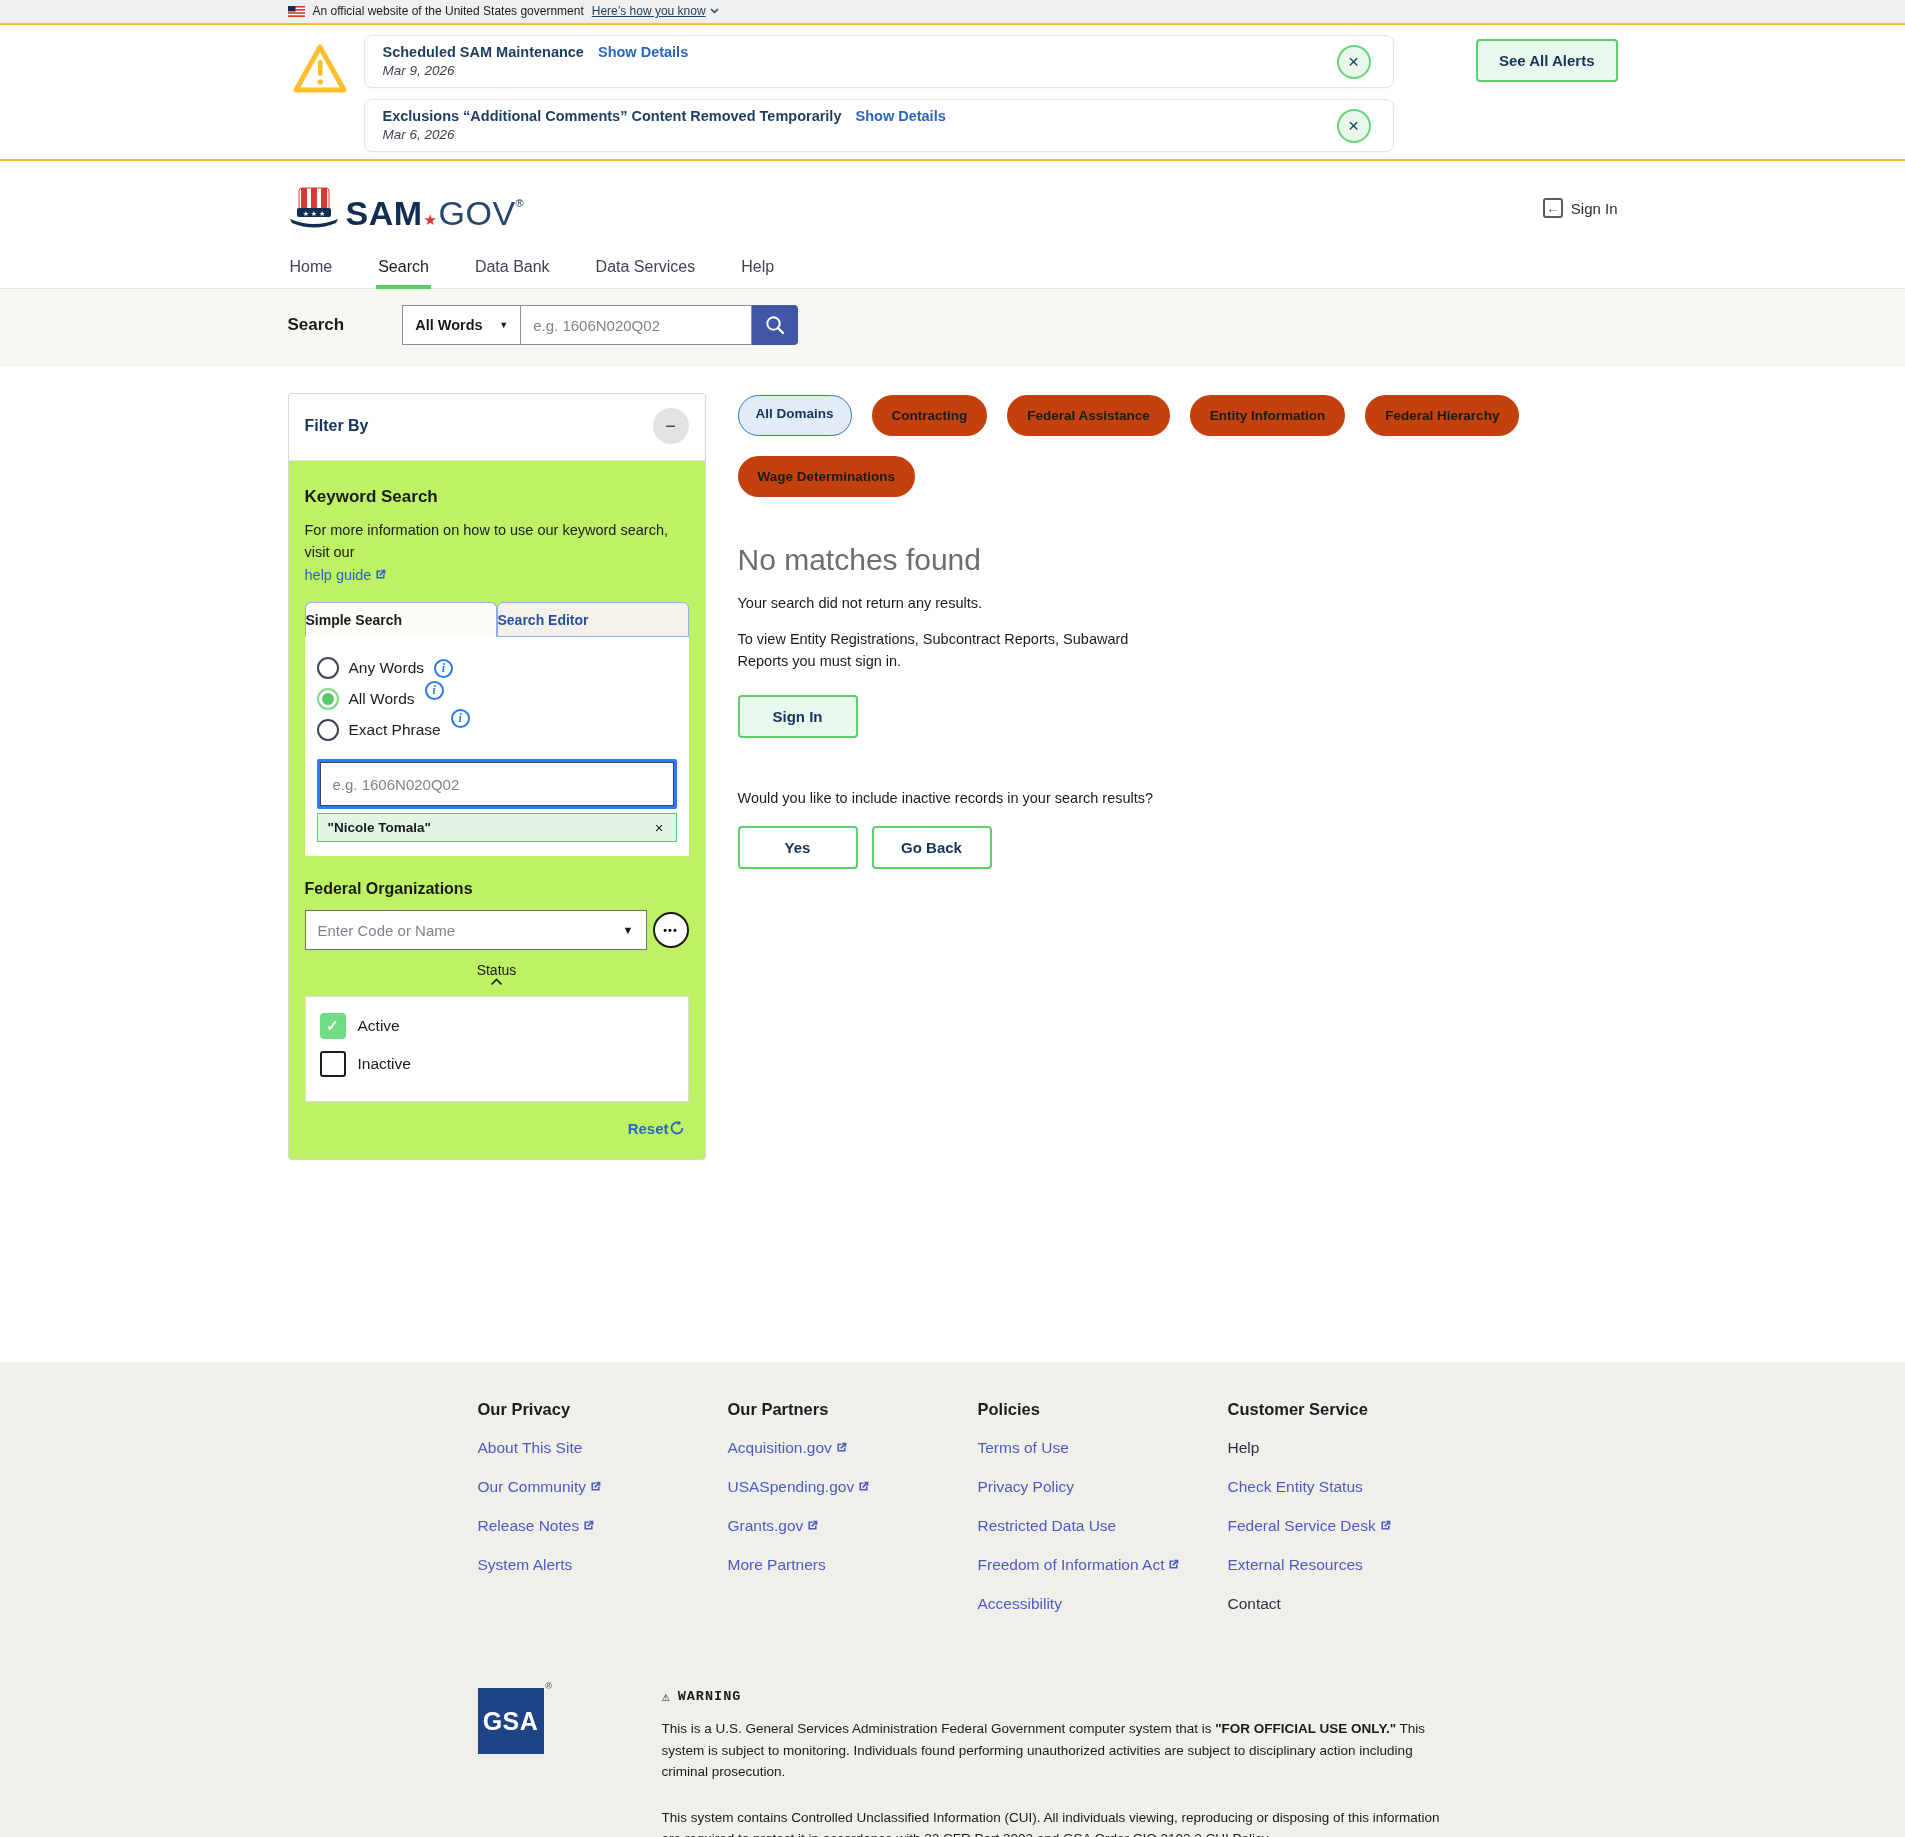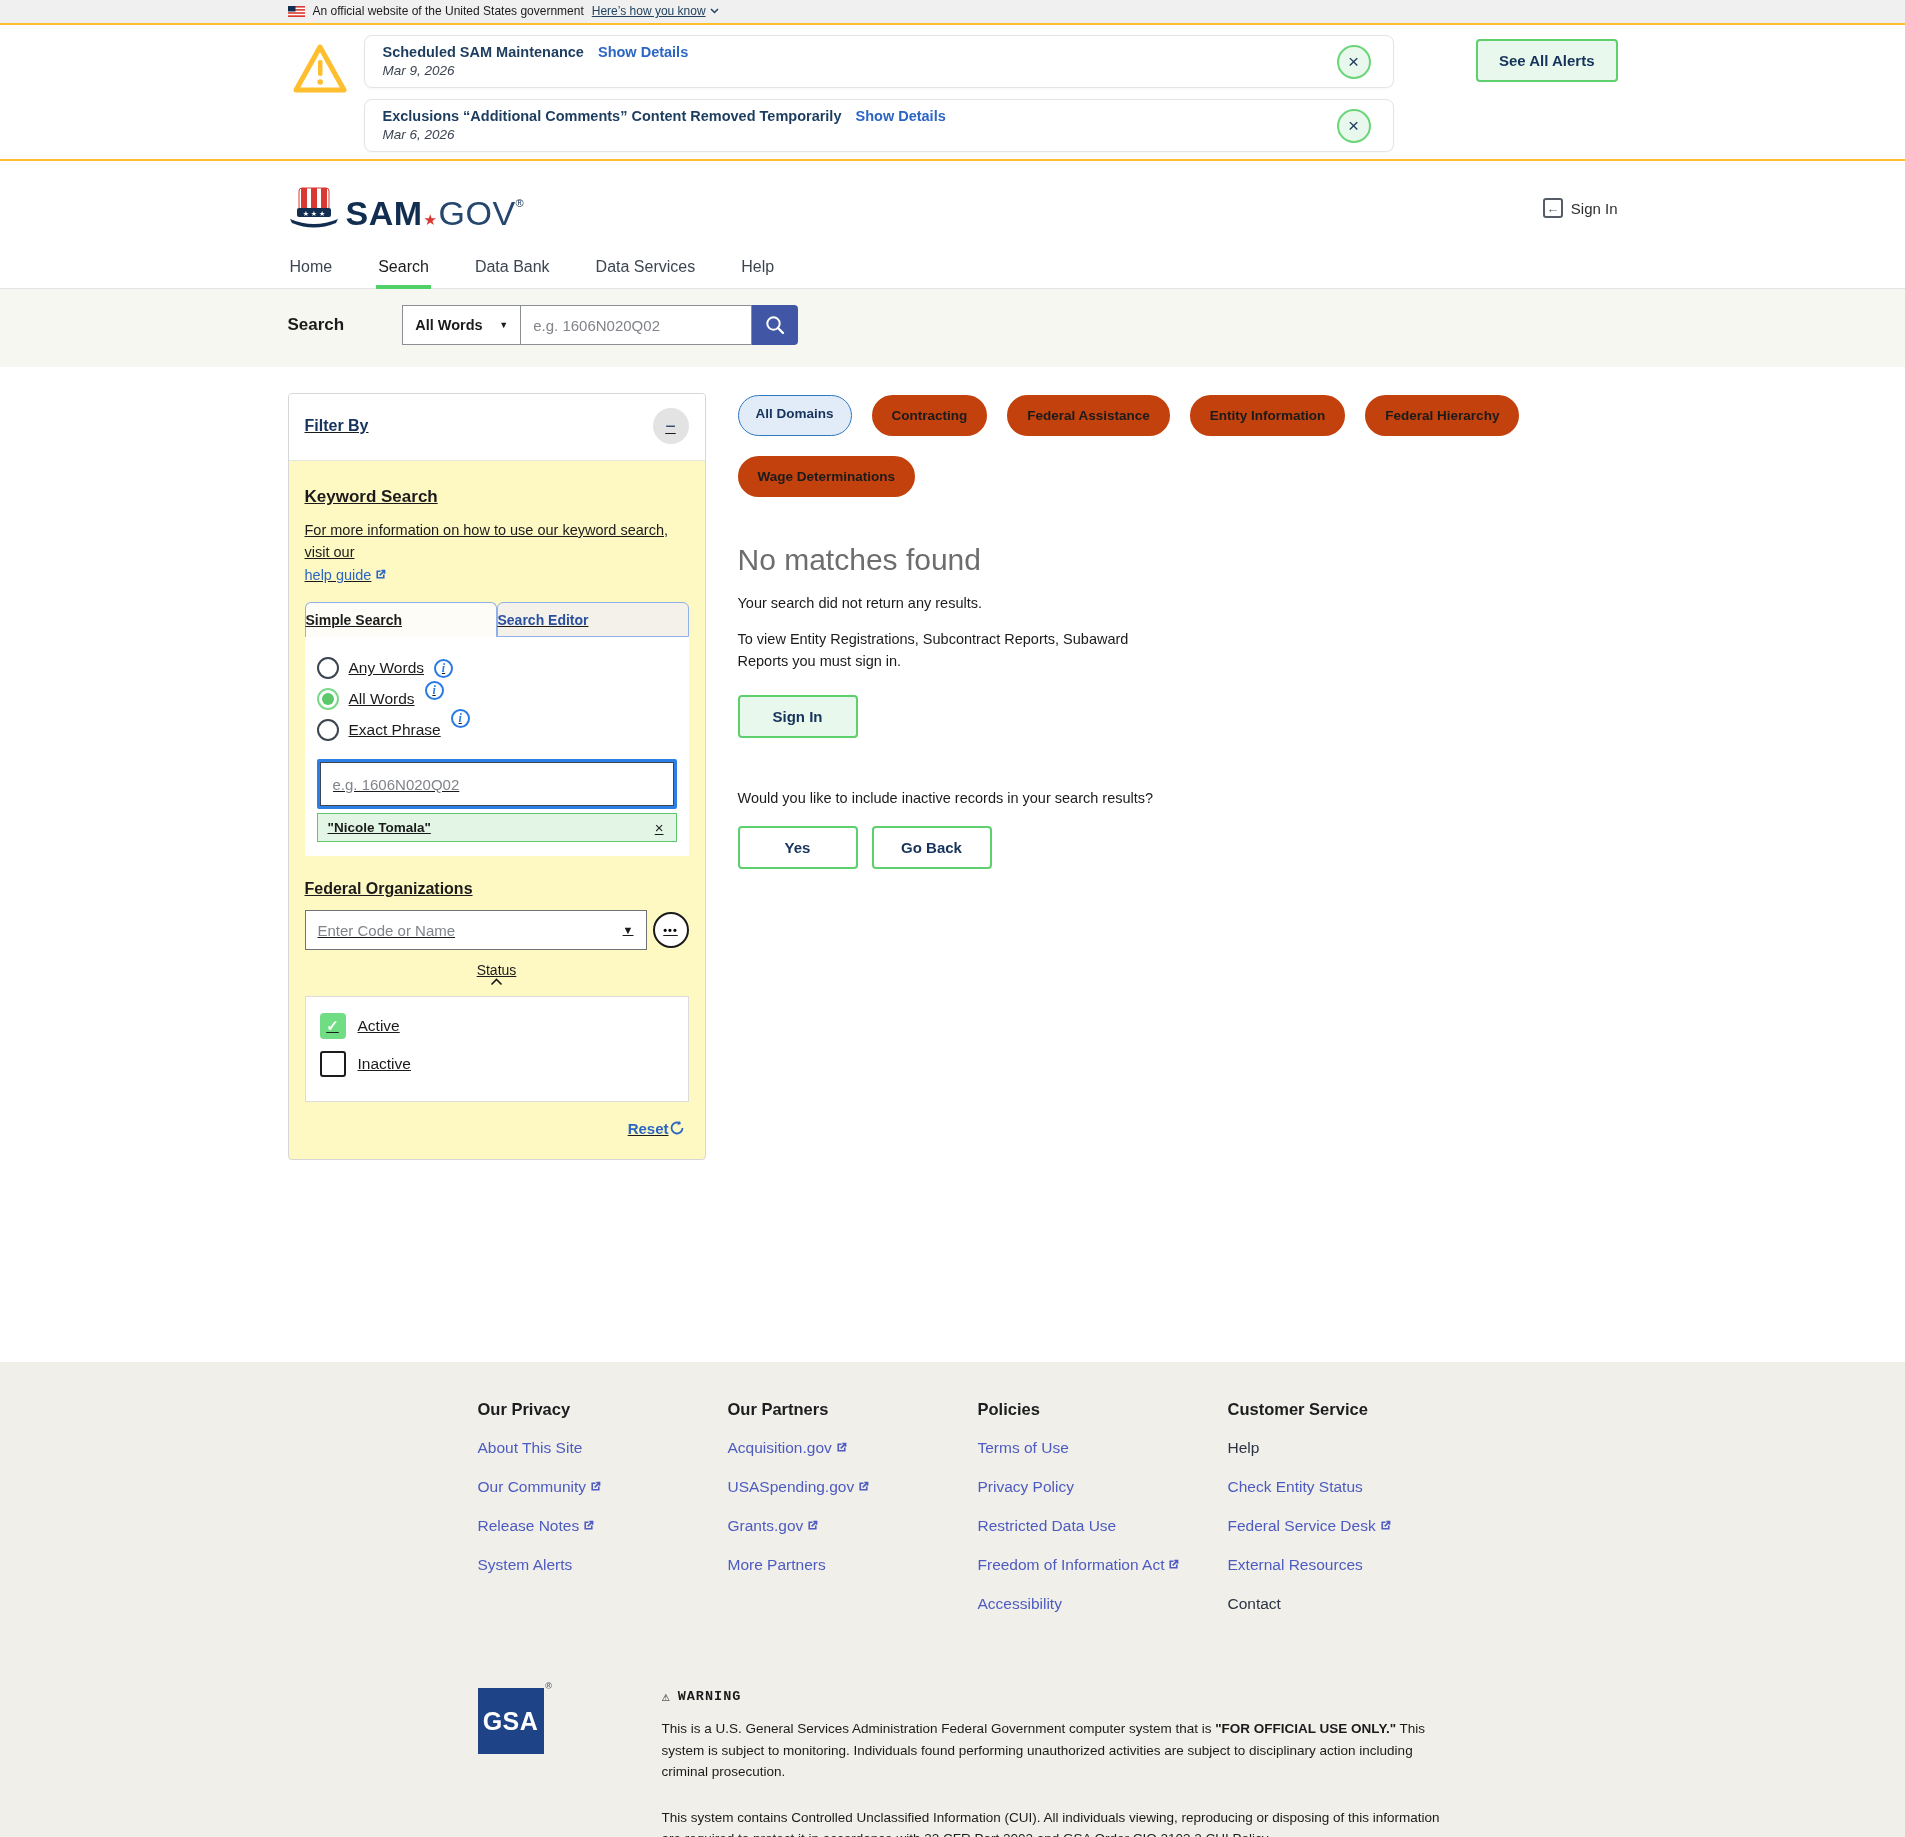--- a/index.html
+++ b/index.html
@@ -50,21 +50,21 @@
   .mode-select { width:118px; height:40px; background:#fff; border:1px solid #8b8f94; border-right:none; display:flex; align-items:center; justify-content:space-between; padding:0 12px; font-size:14.5px; font-weight:bold; cursor:pointer; }
   .mode-caret { font-size:9px; color:#1b1b1b; }
   .band-input { width:232px; height:40px; border:1px solid #8b8f94; padding:0 12px; font-size:15px; font-family:inherit; color:#1b1b1b; }
   .band-input::placeholder { color:#80848a; }
   .band-btn { width:46px; height:40px; background:#4156a5; border:none; border-radius:0 4px 4px 0; display:flex; align-items:center; justify-content:center; cursor:pointer; }
 
   
   .main { display:flex; gap:32px; padding:26px 0 0; align-items:flex-start; min-height:995px; }
 
   
-  .filter { width:418px; border:1px solid #d6d7d9; border-radius:4px; overflow:hidden; background:#fef9c3;text-decoration:underline; }
+  .filter { width:418px; border:1px solid #d6d7d9; border-radius:4px; overflow:hidden; background:#bef264; }
   .filter-head { background:#fff; display:flex; align-items:center; justify-content:space-between; padding:14px 16px 16px; border-bottom:1px solid #e5e6e8; }
   .filter-title { font-weight:bold; font-size:16px; color:#16335b; }
   .collapse-btn { width:36px; height:36px; border-radius:50%; background:#e3e3e3; border:none; font-size:18px; color:#16335b; cursor:pointer; line-height:1; }
   .filter-body { padding:26px 16px 14px; }
   .kw-heading { font-size:17px; font-weight:bold; margin-bottom:12px; }
   .kw-info { font-size:14.5px; line-height:1.55; }
   .help-link { color:#2b66c4; cursor:pointer; }
   .ext { display:inline-block; vertical-align:-1px; margin-left:3px; }
   .tabs { display:flex; margin-top:16px; }
   .tab { flex:1; font-size:14px; font-weight:bold; padding:9px 0 8px; border-radius:6px 6px 0 0; cursor:pointer; }

